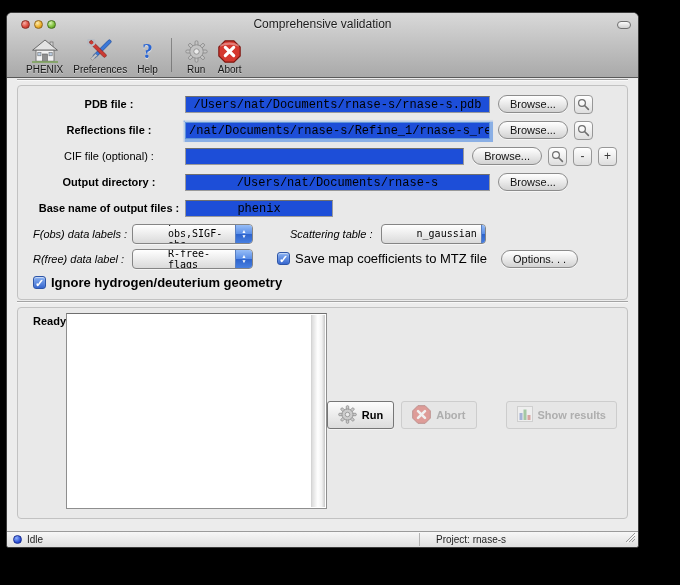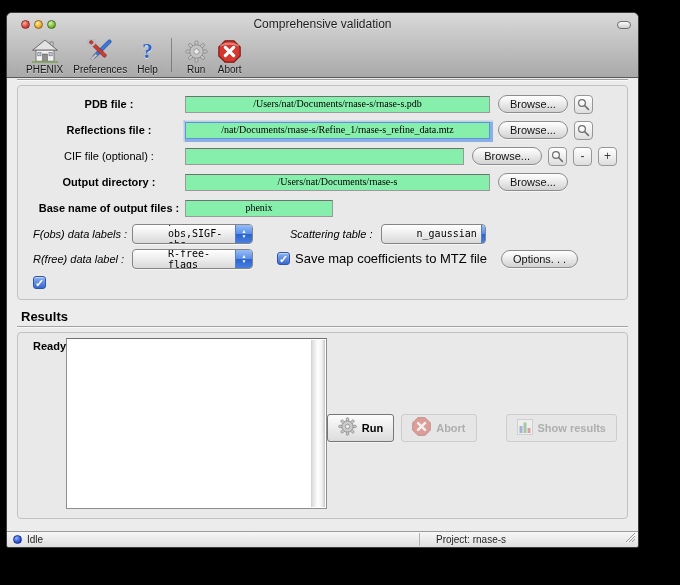--- a/index.html
+++ b/index.html
@@ -55,23 +55,23 @@
   .rule { height:2px; border-top:1px solid #a3a3a3; border-bottom:1px solid #f8f8f8; margin:1px 0 0 0; }
   .groupbox {
     background:#e9e9e9; border:1px solid #c2c2c2; border-radius:4px;
     margin-top:4px;
   }
   .gb-config { padding:5px 10px 4px 15px; flex:0 0 auto; }
   .crow { height:26px; display:flex; align-items:center;text-align:center; }
   .clabel { width:152px; font-size:11px; color:#000; flex:0 0 auto; }
   .bold { font-weight:bold; }
   .cfield {
-    width:305px; height:17px; background:#86efac;
+    width:305px; height:17px; background:#1d4ed8;
     border:1px solid #9a9a9a; border-top-color:#6f6f6f;
-    font-family:Liberation Serif, serif; font-size:10px; color:#000;
+    font-family:Liberation Mono, monospace; font-size:12px; color:#000;
     padding:1px 3px 0 3px; white-space:nowrap; overflow:hidden;
   }
   .cfield.focused {
     border:1px solid #5f93d9;
     box-shadow:0 0 1px 2.5px rgba(106,155,227,0.75);
     direction:rtl; unicode-bidi:plaintext;
   }
   .cfield.short { width:148px; }
   .btn-pill {
     height:18px; padding:0 11px; margin-left:8px;
@@ -319,25 +319,25 @@
               <span>▼</span>
           </span>
         </div>
         <span class="cb" style="margin-left:24px;">✓</span>
         <span class="cblabel">Save map coefficients to MTZ file</span>
         <span class="btn-pill" style="margin-left:14px;">Options. . .</span>
       </div>
 
       <div class="cbrow">
         <span class="cb">✓</span>
+        <span class="cblabel bold">Ignore hydrogen/deuterium geometry</span>
       </div>
 
     </div>
 
-    <div class="sechead" style="margin-top:9px;">Results</div>
     <div class="rule"></div>
 
     <div class="groupbox gb-results">
       <div class="ready">Ready</div>
       <div class="textarea">
         <div class="vscroll"></div>
       </div>
       <div class="actionrow">
         <div class="abtn enabled">
           <span>

